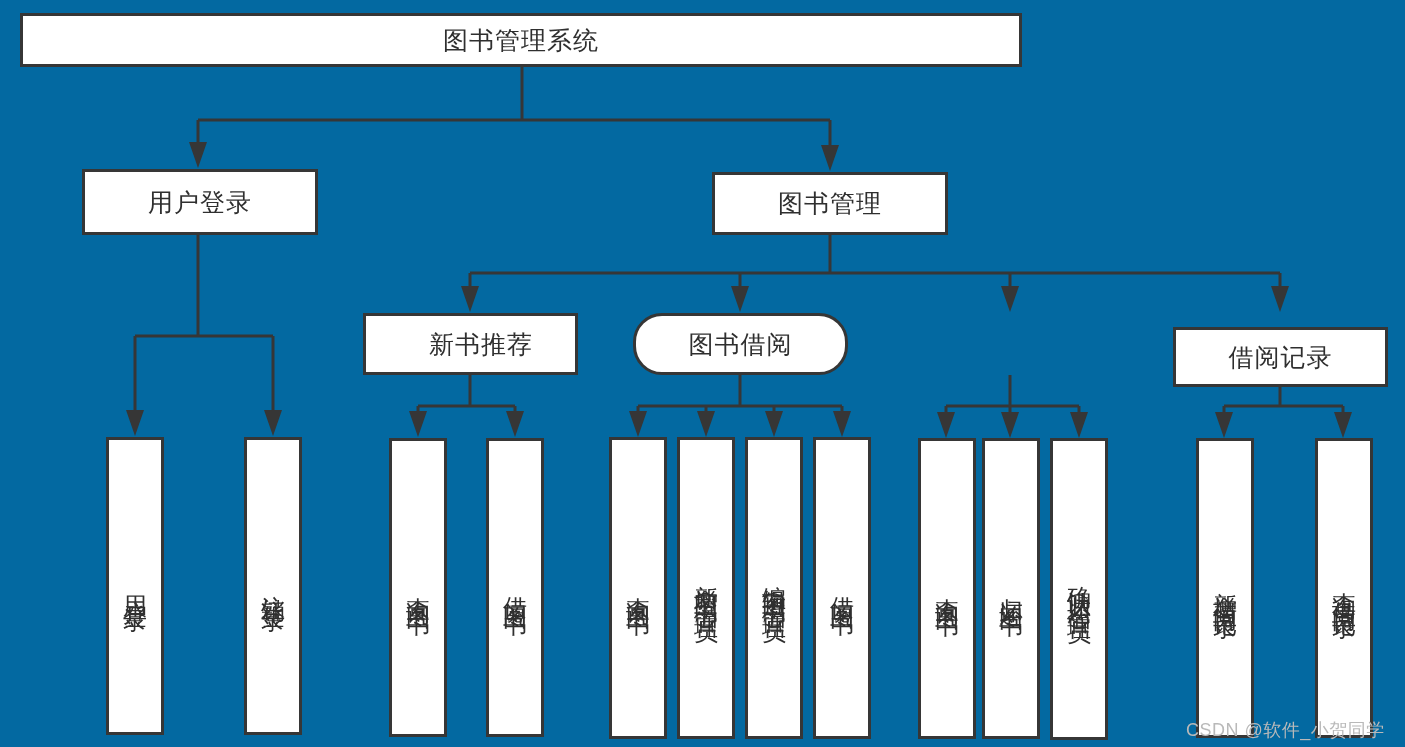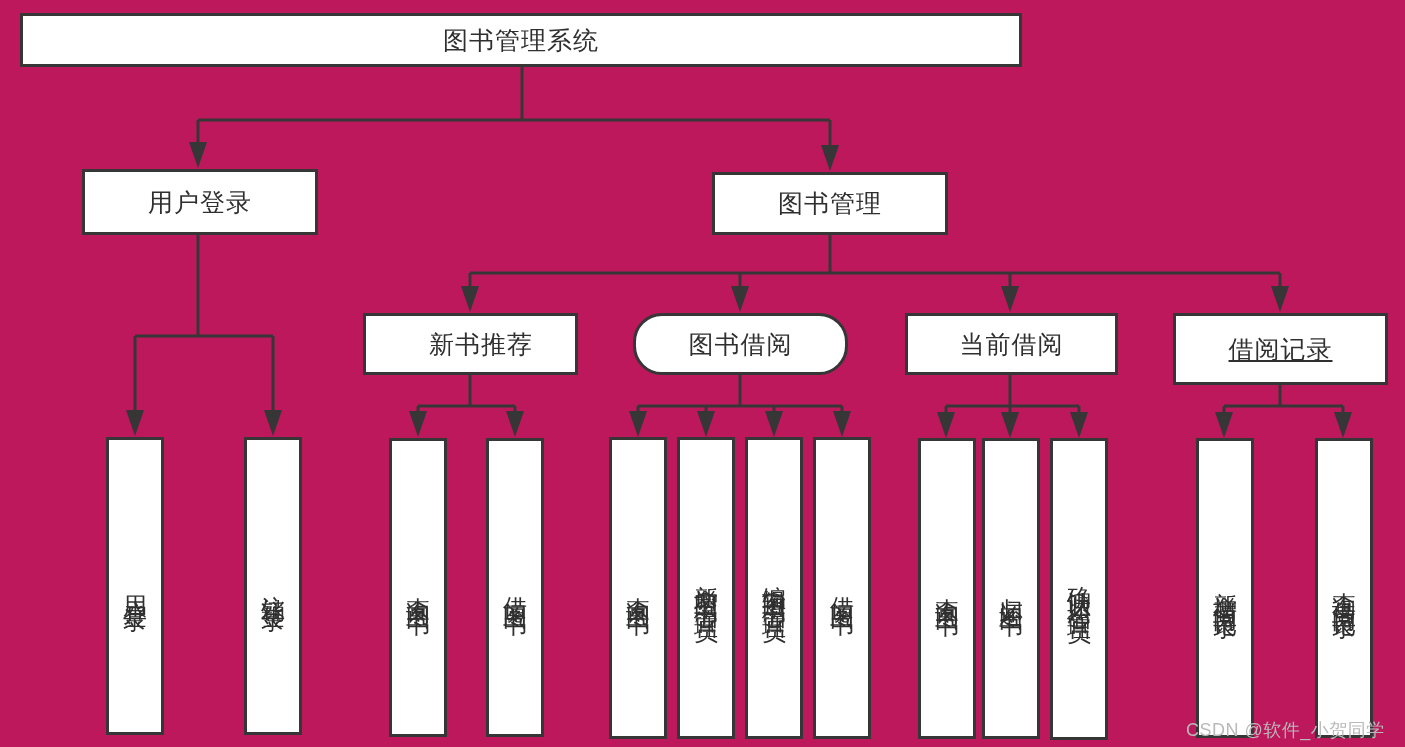--- a/index.html
+++ b/index.html
@@ -4,21 +4,21 @@
 <style>
   html, body {
     margin: 0;
     padding: 0;
     background: #ffffff;
   }
   .canvas {
     position: relative;
     width: 1405px;
     height: 747px;
-    background: #be185d;
+    background: #0369a1;
     font-family: "Liberation Sans", "DejaVu Sans", sans-serif;
     overflow: hidden;
   }
   .connectors {
     position: absolute;
     left: 0;
     top: 0;
     width: 1405px;
     height: 747px;
     pointer-events: none;
@@ -163,24 +163,21 @@
   <div class="node hnode" style="left:712px; top:172px; width:236px; height:63px;font-family:Liberation Mono, monospace;">
     <span>图书管理</span>
   </div>
 
   <div class="node hnode" style="left:363px; top:313px; width:215px; height:62px;padding-left:21px;">
     <span>新书推荐</span>
   </div>
   <div class="node hnode" style="left:633px; top:313px; width:215px; height:62px;border-radius:29px;">
     <span>图书借阅</span>
   </div>
-  <div class="node hnode" style="left:905px; top:313px; width:213px; height:62px;">
-    <span>当前借阅</span>
-  </div>
-  <div class="node hnode" style="left:1173px; top:313px; width:215px; height:72px;text-decoration:underline;">
+  <div class="node hnode" style="left:1173px; top:327px; width:215px; height:60px;">
     <span>借阅记录</span>
   </div>
 
   <div class="node leaf" style="left:106px; top:437px; height:298px;">
     <span class="vtext">用户登录</span>
   </div>
   <div class="node leaf" style="left:244px; top:437px; height:298px;">
     <span class="vtext">注销登录</span>
   </div>
 

